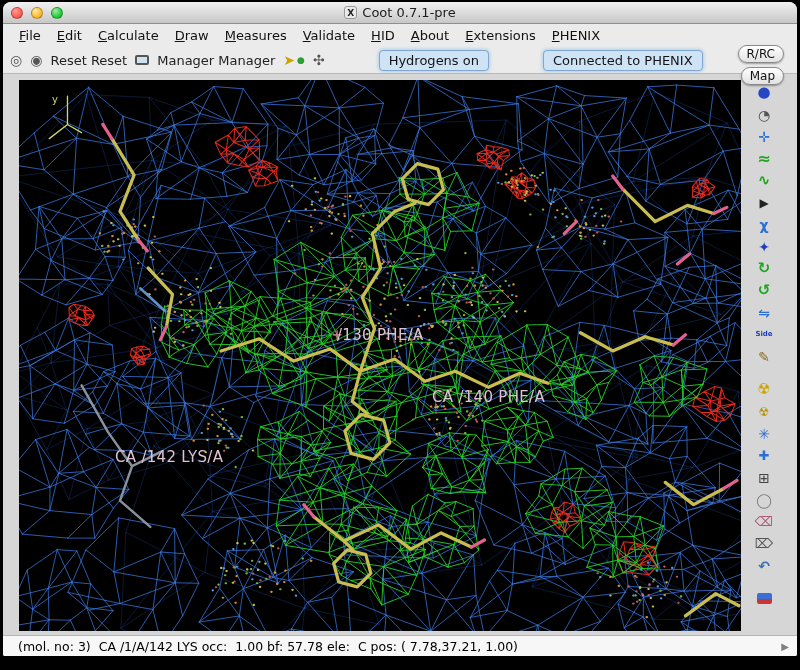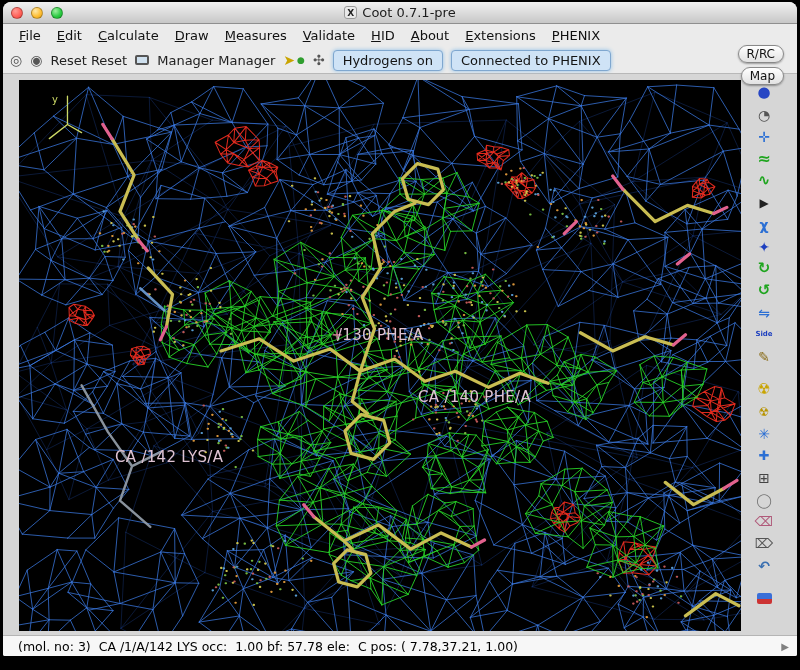--- a/index.html
+++ b/index.html
@@ -25,21 +25,21 @@
     font-size:13px;color:#111;}
   .menu-item{padding:2px 8px;cursor:default;text-align:right;}
   .menu-item u{text-decoration:underline;}
 
   .toolbar{flex:0 0 27px;background:#ebebeb;border-bottom:1px solid #b8b8b8;display:flex;
     align-items:center;padding:0 7px;gap:8px;font-size:13px;color:#222;}
   .tb-icon{font-size:14px;color:#555;line-height:1;}
   .tb-icon.arrow{color:#c9a400;}
   .tb-icon.dot{color:#2f9e2f;font-size:9px;margin-left:-6px;}
   .monitor-icon{width:14px;height:10px;border:2px solid #555;border-radius:2px;background:#cfe0ee;display:inline-block;}
-  .toggle-btn{font-size:13px;border-radius:4px;padding:2px 9px;color:#141414;}
+  .toggle-btn{font-size:13px;border-radius:4px;padding:2px 9px;color:#141414;margin-left:46px;}
 
   .rrc-btn,.map-btn{position:absolute;right:13px;font-size:12px;color:#111;
     background:linear-gradient(#ffffff,#e2e2e2);border:1px solid #898989;border-radius:9px;
     padding:1px 8px;box-shadow:0 1px 2px rgba(0,0,0,.35);z-index:20;}
   .rrc-btn{top:43px}
   .map-btn{top:65px}
 
   .main{flex:1;display:flex;background:#d6d6d6;padding:6px 0 4px 16px;min-height:0;}
   .canvas-wrap{flex:1;position:relative;background:#000;overflow:hidden;}
   #scene{position:absolute;left:0;top:0;width:100%;height:100%;display:block;}
@@ -117,21 +117,21 @@
           <path d="M360.2 178.0l.4 0M339.6 213.0l.4 0M273.1 191.3l.4 0M364.1 200.3l.4 0M372.3 227.0l.4 0M351.2 232.5l.4 0M367.9 212.1l.4 0M322.1 205.4l.4 0M307.8 214.9l.4 0M326.4 222.8l.4 0M371.2 180.0l.4 0M320.2 209.2l.4 0M324.9 205.7l.4 0M367.4 238.8l.4 0M334.9 231.5l.4 0M366.0 179.9l.4 0M307.6 171.5l.4 0M374.4 215.4l.4 0M300.0 184.5l.4 0M322.4 207.9l.4 0M324.0 202.6l.4 0M328.6 208.4l.4 0M322.0 132.3l.4 0M358.4 243.1l.4 0M328.5 198.4l.4 0M330.8 226.4l.4 0M340.9 204.6l.4 0M416.1 267.3l.4 0M371.9 273.1l.4 0M420.0 209.4l.4 0M364.5 255.6l.4 0M375.5 254.2l.4 0M426.7 260.6l.4 0M388.9 256.8l.4 0M395.9 233.6l.4 0M406.0 245.6l.4 0M371.9 258.8l.4 0M399.6 204.7l.4 0M376.4 274.1l.4 0M370.8 245.7l.4 0M378.9 212.7l.4 0M173.1 217.3l.4 0M170.1 219.5l.4 0M147.2 223.2l.4 0M188.7 221.4l.4 0M134.9 207.1l.4 0M183.4 239.2l.4 0M184.7 220.9l.4 0M165.8 232.3l.4 0M153.1 255.4l.4 0M162.7 249.4l.4 0M127.5 211.5l.4 0M102.1 152.1l.4 0M134.3 154.8l.4 0M113.4 142.6l.4 0M469.4 187.4l.4 0M448.9 185.7l.4 0M466.7 210.9l.4 0M445.7 219.8l.4 0M469.8 216.0l.4 0M443.5 203.9l.4 0M484.1 214.3l.4 0M443.1 220.2l.4 0M573.5 118.7l.4 0M571.5 144.4l.4 0M572.4 150.8l.4 0M596.1 140.0l.4 0M560.8 155.1l.4 0M583.8 135.1l.4 0M194.9 501.7l.4 0M231.5 488.2l.4 0M212.4 482.0l.4 0M239.0 494.8l.4 0M248.1 491.5l.4 0M213.2 496.1l.4 0M256.5 463.1l.4 0M603.4 500.9l.4 0M624.1 499.6l.4 0M617.2 508.4l.4 0M608.2 517.9l.4 0M639.0 481.3l.4 0M612.0 516.0l.4 0M652.9 517.0l.4 0M623.4 509.4l.4 0M611.4 491.8l.4 0M627.8 496.1l.4 0M651.4 491.4l.4 0M572.9 487.9l.4 0M611.3 505.7l.4 0M288.8 133.9l.4 0M309.5 125.3l.4 0M306.2 125.5l.4 0M295.9 111.0l.4 0M323.1 115.3l.4 0M297.9 141.3l.4 0M328.1 149.4l.4 0M499.7 87.0l.4 0M478.0 102.8l.4 0M489.6 98.9l.4 0M492.8 111.6l.4 0M499.7 99.7l.4 0M514.1 113.7l.4 0M412.7 328.9l.4 0M453.3 337.9l.4 0M411.0 344.6l.4 0M433.5 329.4l.4 0M421.9 325.3l.4 0M434.2 356.8l.4 0M446.7 329.6l.4 0M460.7 313.4l.4 0M390.2 335.8l.4 0M452.5 316.0l.4 0M442.2 342.2l.4 0M420.1 309.7l.4 0M452.3 335.9l.4 0M438.2 320.0l.4 0M412.7 321.3l.4 0M182.7 322.0l.4 0M204.6 361.5l.4 0M203.0 366.7l.4 0" fill="none" stroke="#c65b5b" stroke-width="2.1" stroke-linecap="round" stroke-linejoin="round" opacity="0.95"></path>
           <path d="M62 302L88 348L112 382L100 416L130 442M112 382L140 368" fill="none" stroke="#98a2ad" stroke-width="2.4" stroke-linecap="round" stroke-linejoin="round" opacity="0.9"></path>
           <path d="M120 206L144 228" fill="none" stroke="#6fa0d8" stroke-width="2.4" stroke-linecap="round" stroke-linejoin="round" opacity="0.9"></path>
           <path d="M200 268L238 256L272 278L308 266L338 288L372 276L402 298L432 288L465 304L496 290L524 300M338 288L330 318L345 330M340 215L352 246L338 288M340 215L358 186L350 152L372 130L392 122M292 432L322 456L356 440L388 464L418 448L448 462M322 456L330 464M556 250L588 268L620 254L648 262M598 108L630 140L662 124L688 132M92 58L114 94L100 130L118 158M128 186L152 212L146 244M640 398L668 420L698 404M660 530L690 508L713 520M367.2 358.9L351.0 375.2L328.8 369.3L322.8 347.1L339.0 330.8L361.2 336.7L367.2 358.9M420.3 108.4L405.5 123.3L385.2 117.9L379.7 97.6L394.5 82.7L414.8 88.1L420.3 108.4M348.4 487.9L335.0 501.3L316.6 496.5L311.6 478.1L325.0 464.7L343.4 469.5L348.4 487.9" fill="none" stroke="#c9bd52" stroke-width="3.2" stroke-linecap="round" stroke-linejoin="round"></path>
           <path d="M92 58L83 44M598 108L588 95M688 132L701 126M448 462L461 455M698 404L711 396M648 262L660 252M146 244L140 257M540 152L552 140M652 182L664 172M118 158L127 169M292 432L282 420" fill="none" stroke="#e2618e" stroke-width="3.2" stroke-linecap="round" stroke-linejoin="round"></path>
           <path d="M48 44L48 16M48 44L30 58M48 44L62 52" fill="none" stroke="#ccd966" stroke-width="1.3" stroke-linecap="round" stroke-linejoin="round"></path>
           <path d="M311 252L319 252M315 248L315 256" fill="none" stroke="#e87aa5" stroke-width="1.2" stroke-linecap="round" stroke-linejoin="round"></path>
         </svg>
       <span class="dlabel axis-label" style="left:33px;top:14px">y</span>
       <span class="dlabel" style="left:318px;top:246px">/130 PHE/A</span>
-      <span class="dlabel" style="left:399px;top:308px">CA /140 PHE/A</span>
+      <span class="dlabel" style="left:413px;top:308px">CA /140 PHE/A</span>
       <span class="dlabel" style="left:96px;top:368px">CA /142 LYS/A</span>
     </div>
     <div class="right-col">
         <div class="rt-btn">
           <span style="color:#2746c4;font-size:15px">●</span>
         </div>
         <div class="rt-btn">
           <span style="color:#555;font-size:14px">◔</span>
         </div>
         <div class="rt-btn">

